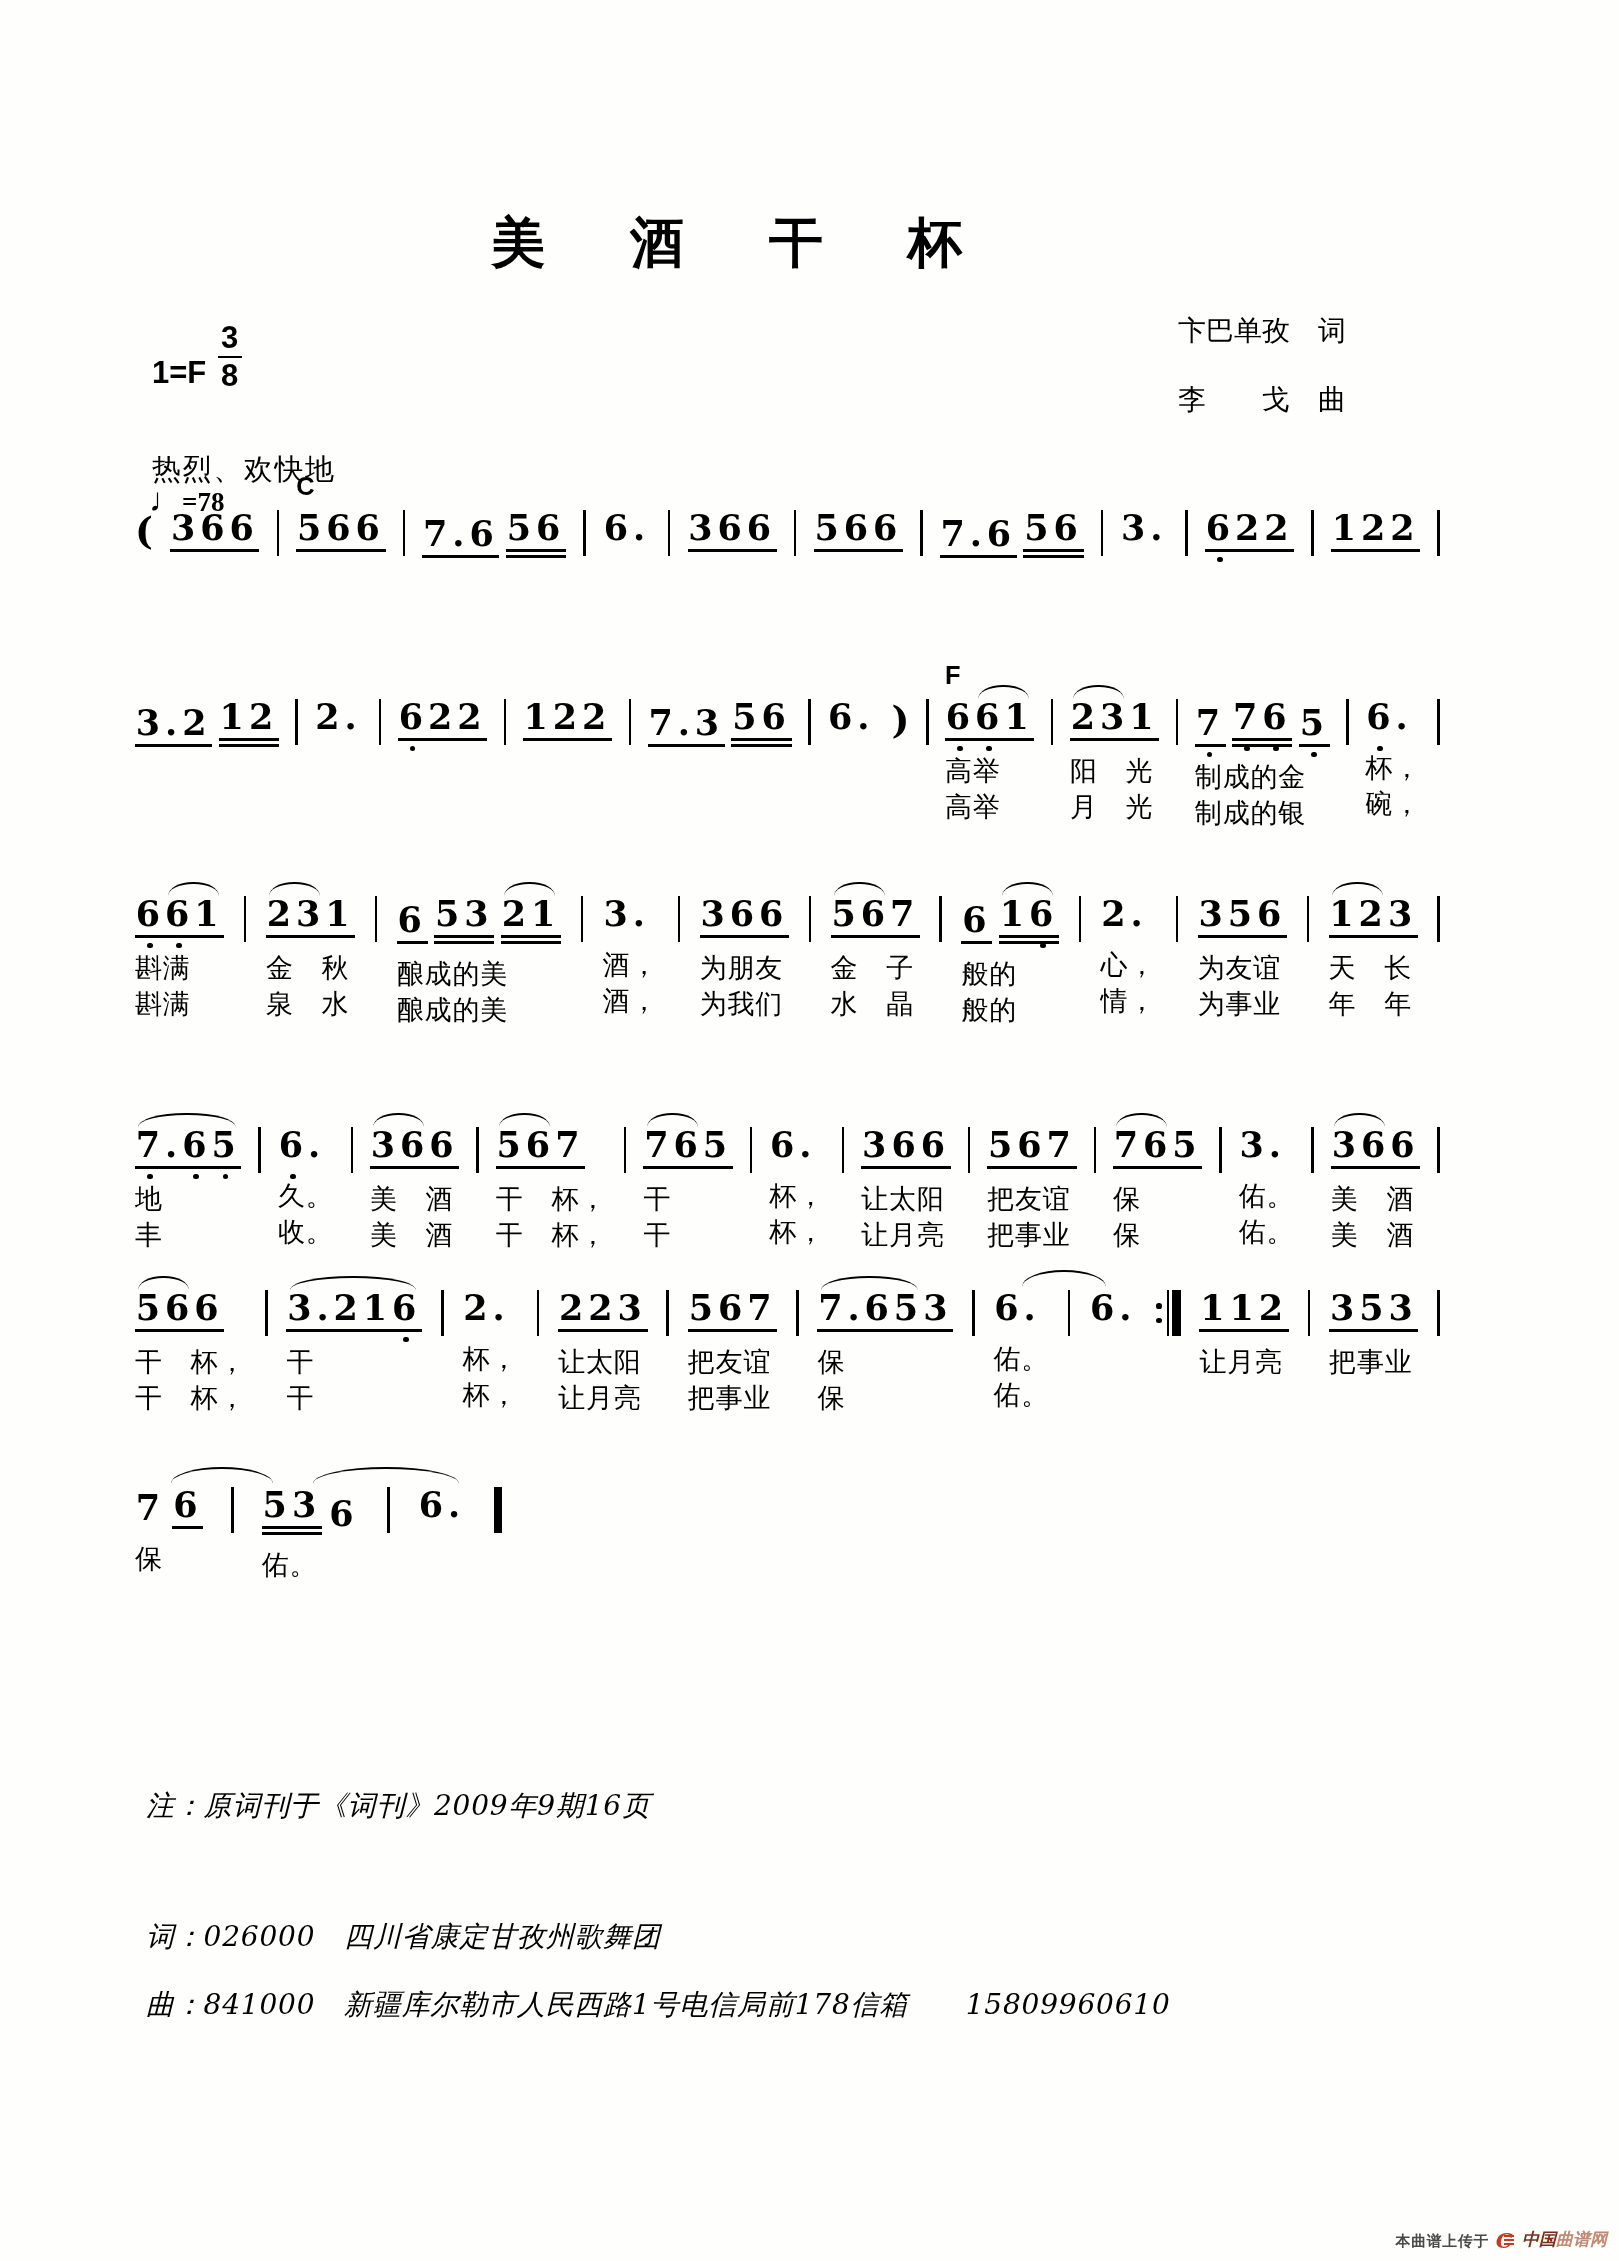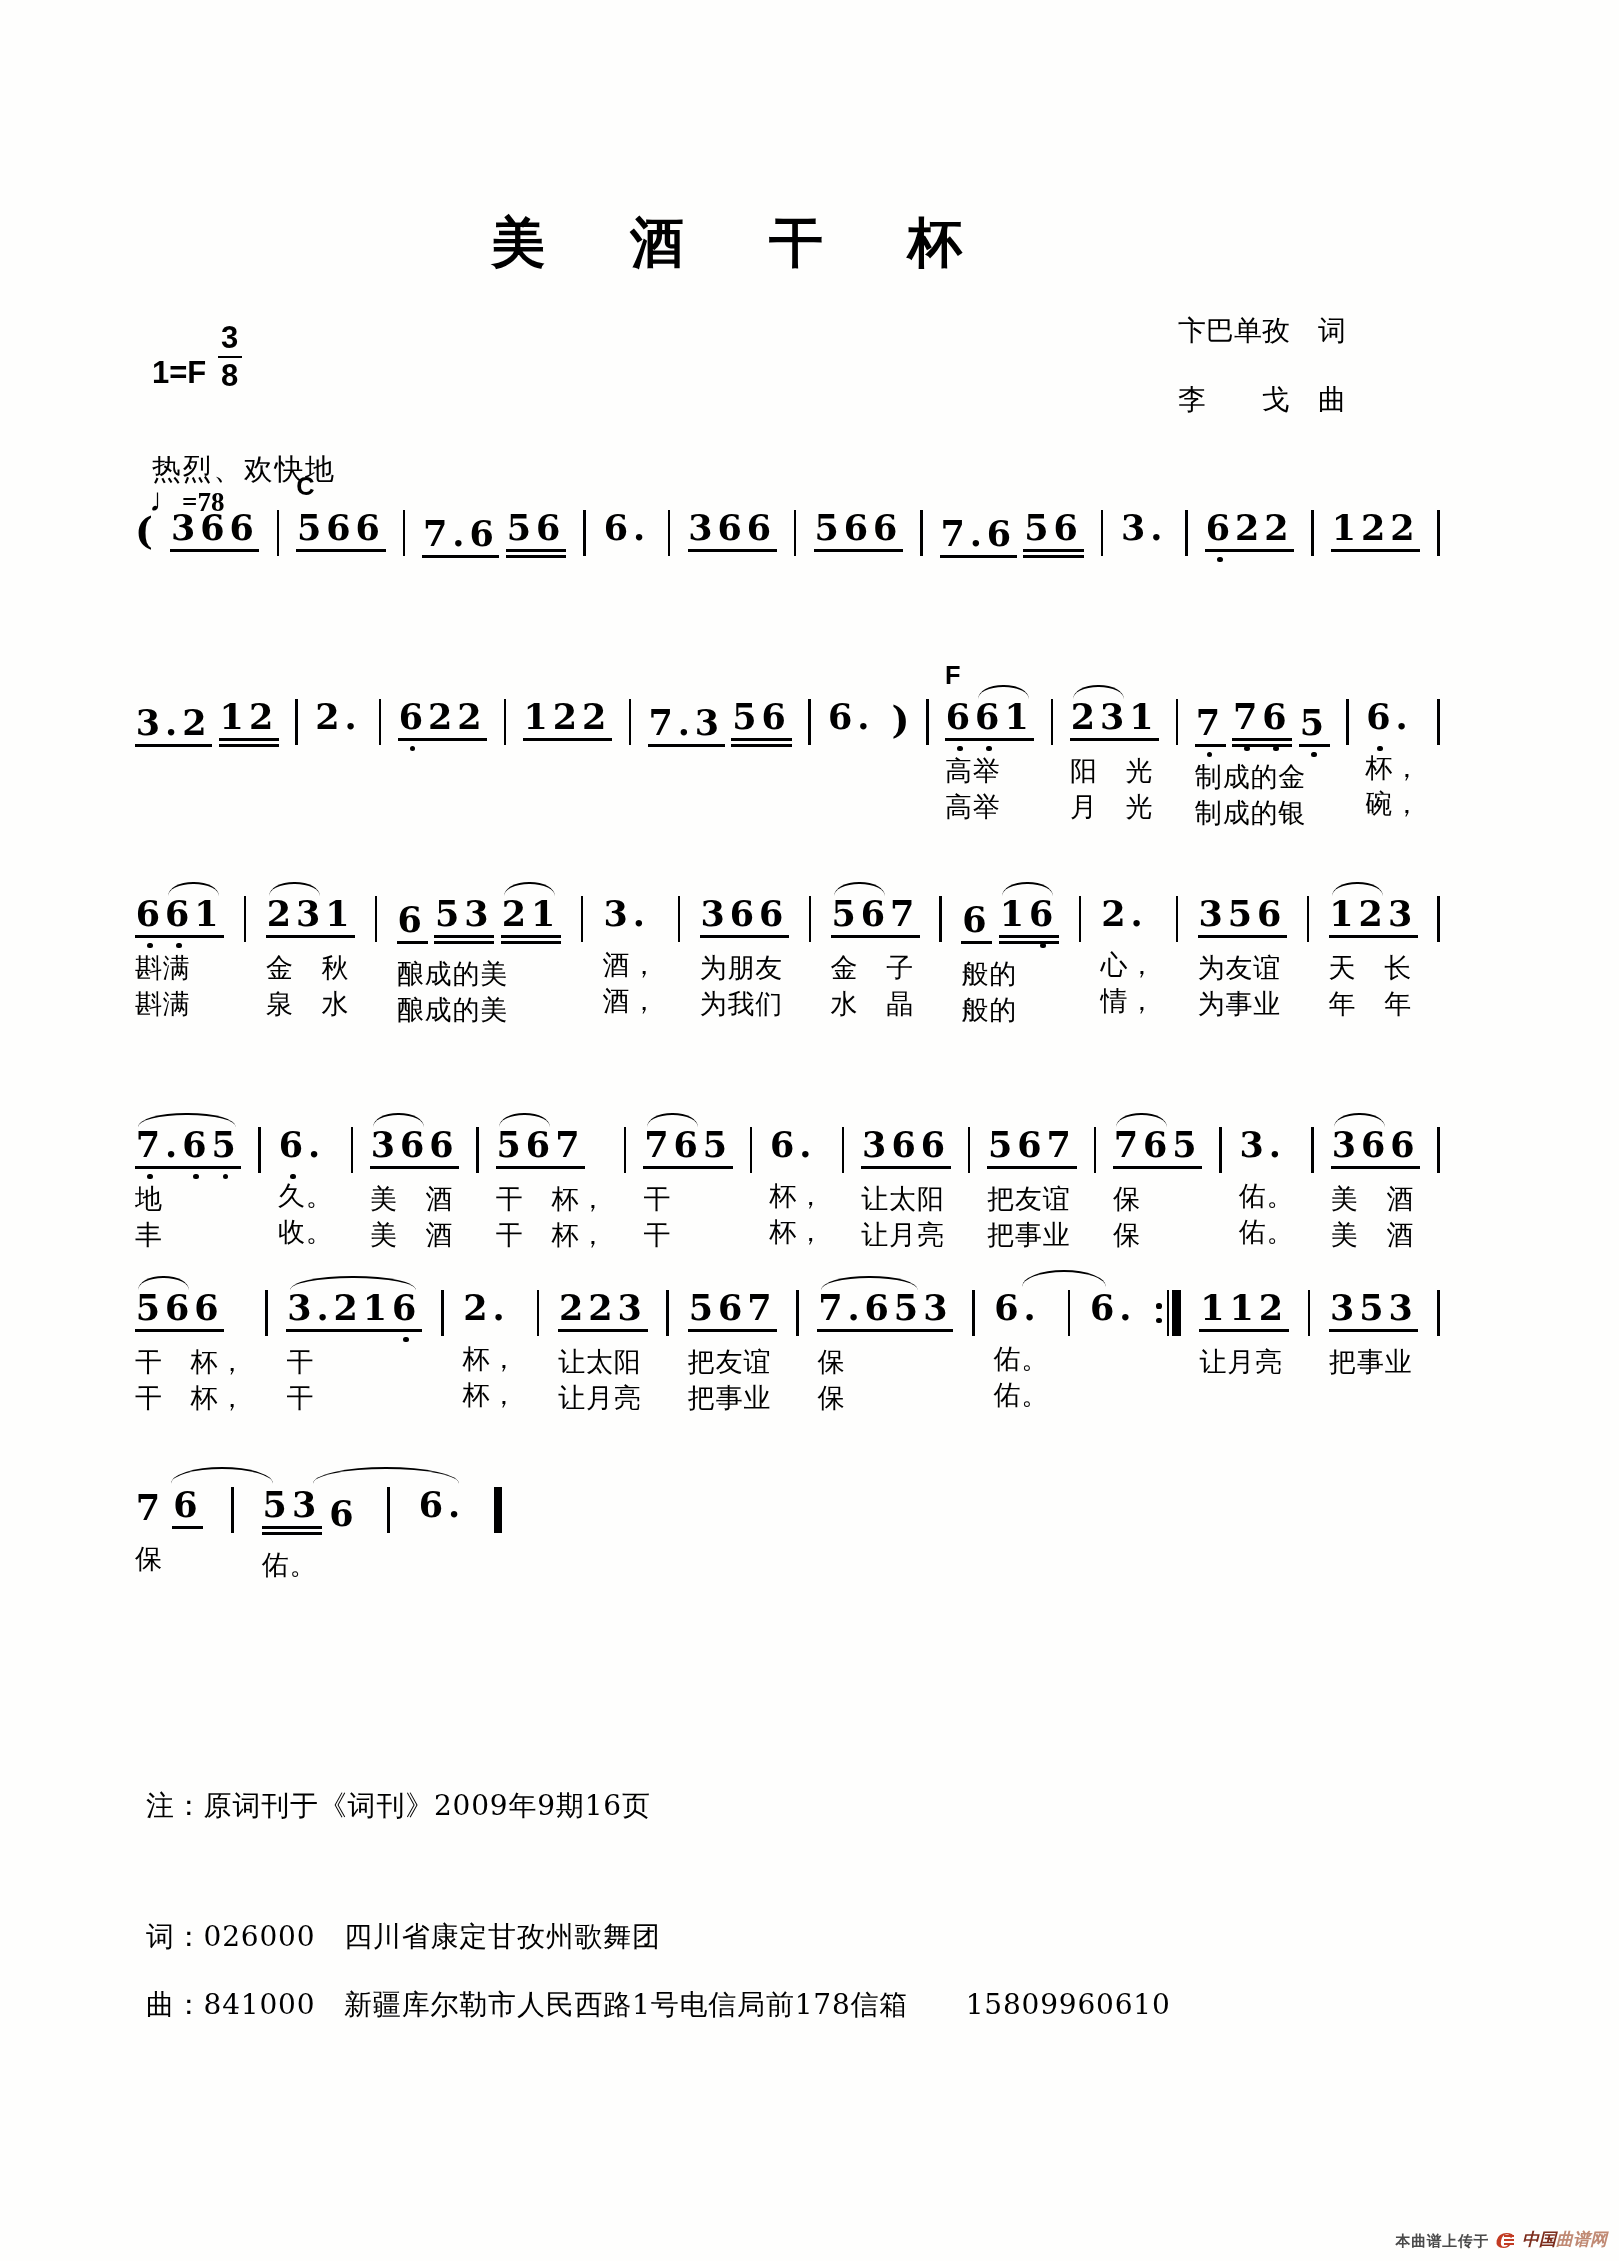--- a/index.html
+++ b/index.html
@@ -45,21 +45,21 @@
   .bar{width:2.5px; height:46px; background:#000; flex:none;}
   .paren{font-size:38px; font-weight:bold; line-height:41px; flex:none;}
   .repeat,.final{display:flex; align-items:center; gap:3.3px; height:46px; flex:none;}
   .rdots{display:flex; flex-direction:column; gap:9px; margin-right:1.6px;}
   .rdots::before,.rdots::after{content:""; width:5.7px; height:5.7px; background:#000; border-radius:50%; display:block;}
   .thin{width:2.5px; height:46px; background:#000; display:block;}
   .thick{width:8.2px; height:46px; background:#000; display:block;}
   .ly{font-size:27px; line-height:36px; height:36px; white-space:pre; letter-spacing:0.8px;}
   .ly.a{margin-top:11.5px;}
   
-  .footnote{position:absolute; left:146px; font-size:28px; letter-spacing:0.8px; white-space:pre;}
+  .footnote{position:absolute; left:146px; font-size:28px; letter-spacing:0.8px; white-space:pre;font-style:italic;}
   
   .watermark{position:absolute; right:13px; top:2228px; display:flex; align-items:flex-end; gap:6.6px;
     font-family:"Liberation Sans", sans-serif;}
   .wm-prefix{font-size:14.8px; color:#4a4a4a; font-weight:600; letter-spacing:0.8px;}
   .wm-logo{position:relative; display:inline-block; width:19.7px; height:19.7px;}
   .wm-logo::before{content:"C"; position:absolute; left:0; top:-3.3px; color:#c23b22; font-weight:bold;
     font-style:italic; font-size:21.3px; font-family:"DejaVu Serif", serif;}
   .wm-logo::after{content:""; position:absolute; left:8.2px; top:4.1px; width:9.8px; height:10.7px;
     background:repeating-linear-gradient(#c23b22 0 2.1px, transparent 2.1px 4.1px);}
   .wm-site{font-size:17px; font-style:italic; font-weight:bold; white-space:nowrap;}

